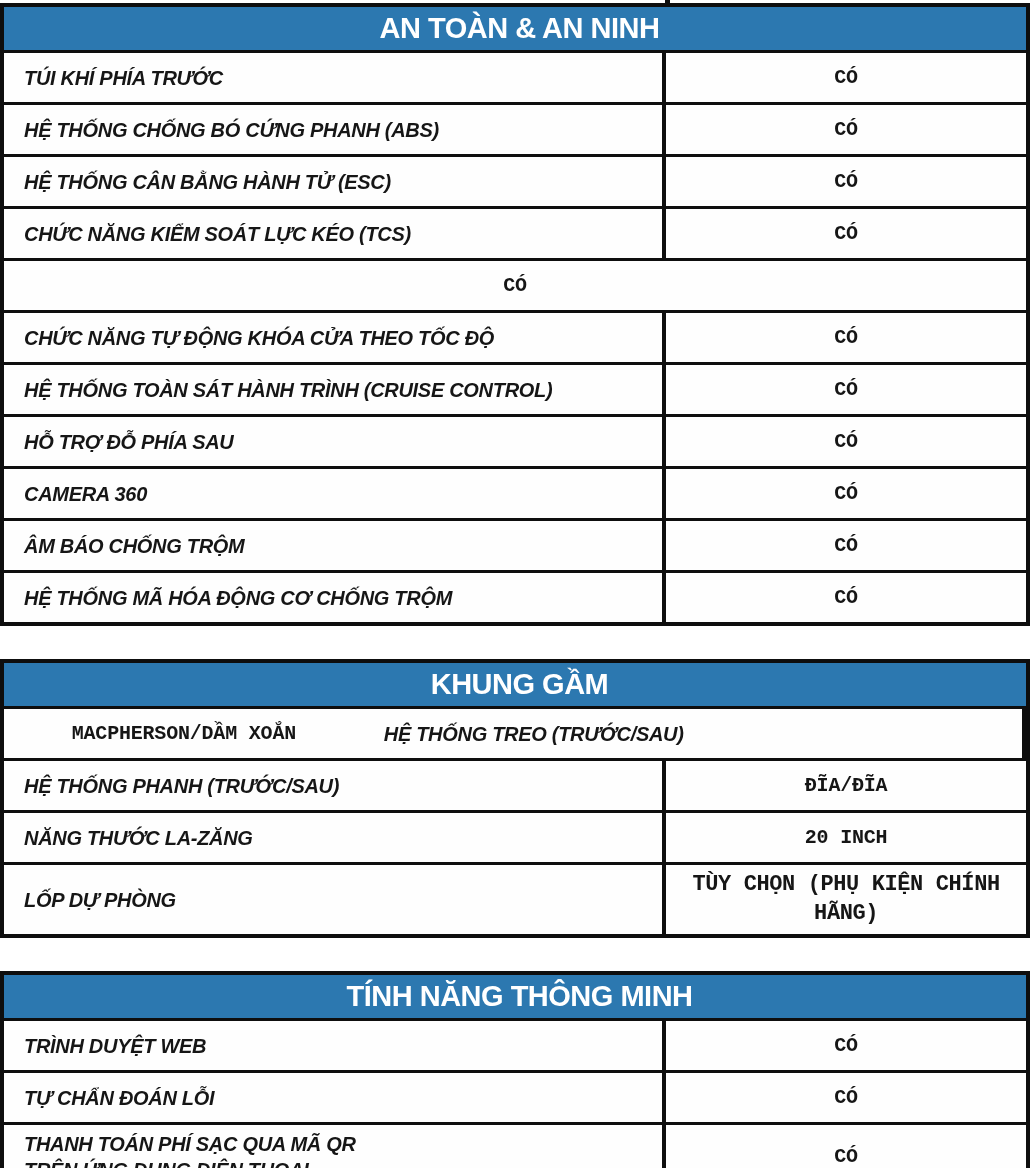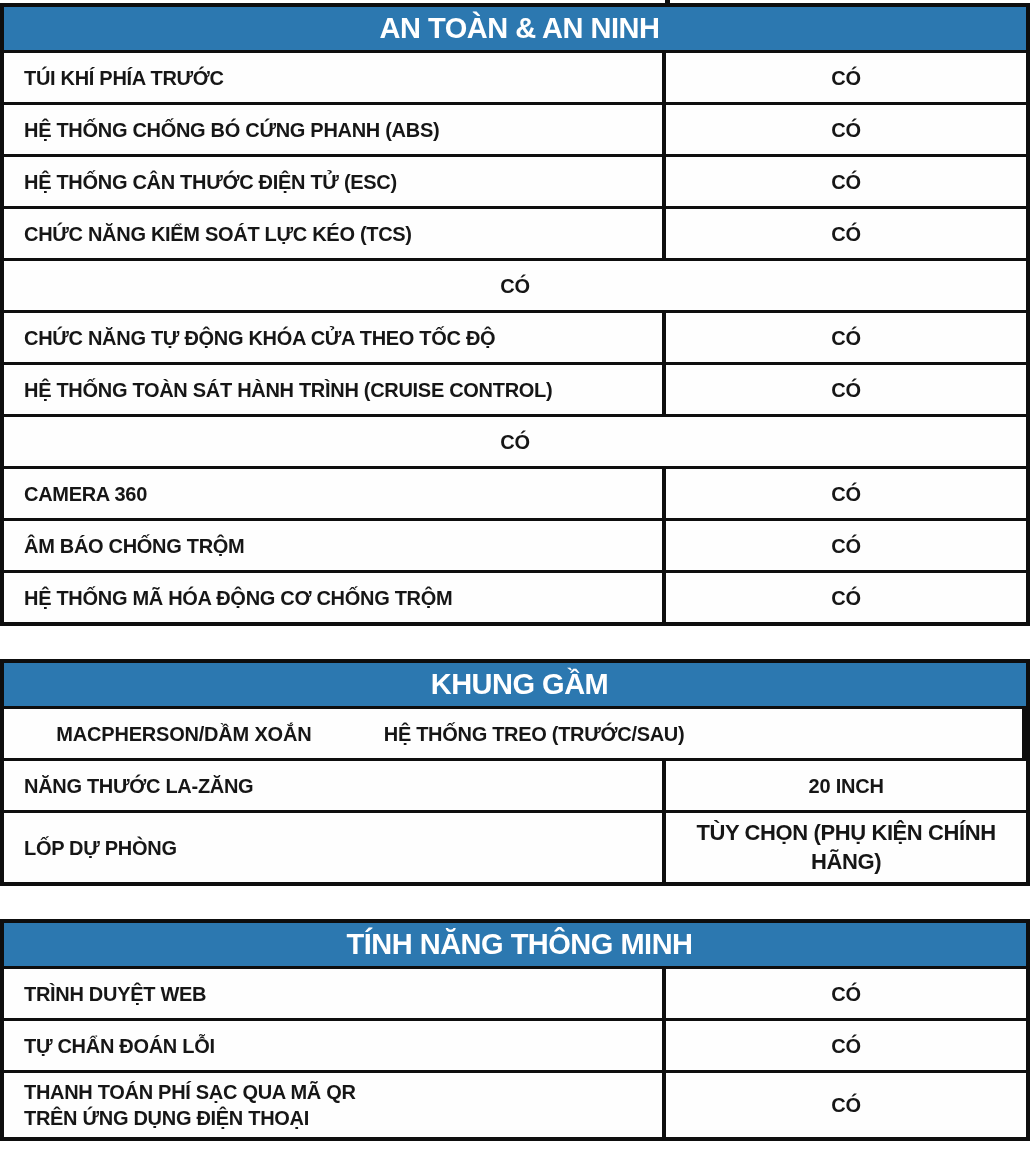--- a/index.html
+++ b/index.html
@@ -72,86 +72,93 @@
   }
   .cell.label {
     width: 64.8%;
     padding-left: 20px;
     padding-right: 20px;
     border-right: 4px solid var(--border);
     font-size: 20px;
     letter-spacing: -0.3px;
     white-space: pre-line;
     text-align: left;
+    font-style: italic;
   }
   .cell.value {
     flex: 1;
     justify-content: center;
     text-align: center;
     font-size: 20px;
     letter-spacing: -0.2px;
+    font-family: Liberation Mono, monospace;
   }
   .cell.value.small { font-size: 22px; letter-spacing: -0.4px; }
 </style>
 </head>
 <body>
 
 <div id="page">
   <div class="top-tick"></div>
   <div id="tables-root">
       <section class="spec-table">
         <div class="table-header">AN TOÀN &amp; AN NINH</div>
         <div class="row">
           <div class="cell label">TÚI KHÍ PHÍA TRƯỚC</div>
           <div class="cell value">CÓ</div>
         </div>
         <div class="row">
           <div class="cell label">HỆ THỐNG CHỐNG BÓ CỨNG PHANH (ABS)</div>
           <div class="cell value">CÓ</div>
         </div>
         <div class="row">
-          <div class="cell label">HỆ THỐNG CÂN THƯỚC ĐIỆN TỬ (ESC)</div>
+          <div class="cell label">HỆ THỐNG CÂN BẰNG HÀNH TỬ (ESC)</div>
           <div class="cell value">CÓ</div>
         </div>
         <div class="row">
           <div class="cell label">CHỨC NĂNG KIỂM SOÁT LỰC KÉO (TCS)</div>
           <div class="cell value">CÓ</div>
         </div>
         <div class="row">
           <div class="cell value">CÓ</div>
         </div>
         <div class="row">
           <div class="cell label">CHỨC NĂNG TỰ ĐỘNG KHÓA CỬA THEO TỐC ĐỘ</div>
           <div class="cell value">CÓ</div>
         </div>
         <div class="row">
           <div class="cell label">HỆ THỐNG TOÀN SÁT HÀNH TRÌNH (CRUISE CONTROL)</div>
           <div class="cell value">CÓ</div>
         </div>
         <div class="row">
+          <div class="cell label">HỖ TRỢ ĐỖ PHÍA SAU</div>
           <div class="cell value">CÓ</div>
         </div>
         <div class="row">
           <div class="cell label">CAMERA 360</div>
           <div class="cell value">CÓ</div>
         </div>
         <div class="row">
           <div class="cell label">ÂM BÁO CHỐNG TRỘM</div>
           <div class="cell value">CÓ</div>
         </div>
         <div class="row">
           <div class="cell label">HỆ THỐNG MÃ HÓA ĐỘNG CƠ CHỐNG TRỘM</div>
           <div class="cell value">CÓ</div>
         </div>
       </section>
       <section class="spec-table">
         <div class="table-header">KHUNG GẦM</div>
         <div class="row">
           <div class="cell value">MACPHERSON/DẦM XOẮN</div>
           <div class="cell label">HỆ THỐNG TREO (TRƯỚC/SAU)</div>
+        </div>
+        <div class="row">
+          <div class="cell label">HỆ THỐNG PHANH (TRƯỚC/SAU)</div>
+          <div class="cell value">ĐĨA/ĐĨA</div>
         </div>
         <div class="row">
           <div class="cell label">NĂNG THƯỚC LA-ZĂNG</div>
           <div class="cell value">20 INCH</div>
         </div>
         <div class="row">
           <div class="cell label">LỐP DỰ PHÒNG</div>
           <div class="cell value small">TÙY CHỌN (PHỤ KIỆN CHÍNH HÃNG)</div>
         </div>
       </section>

